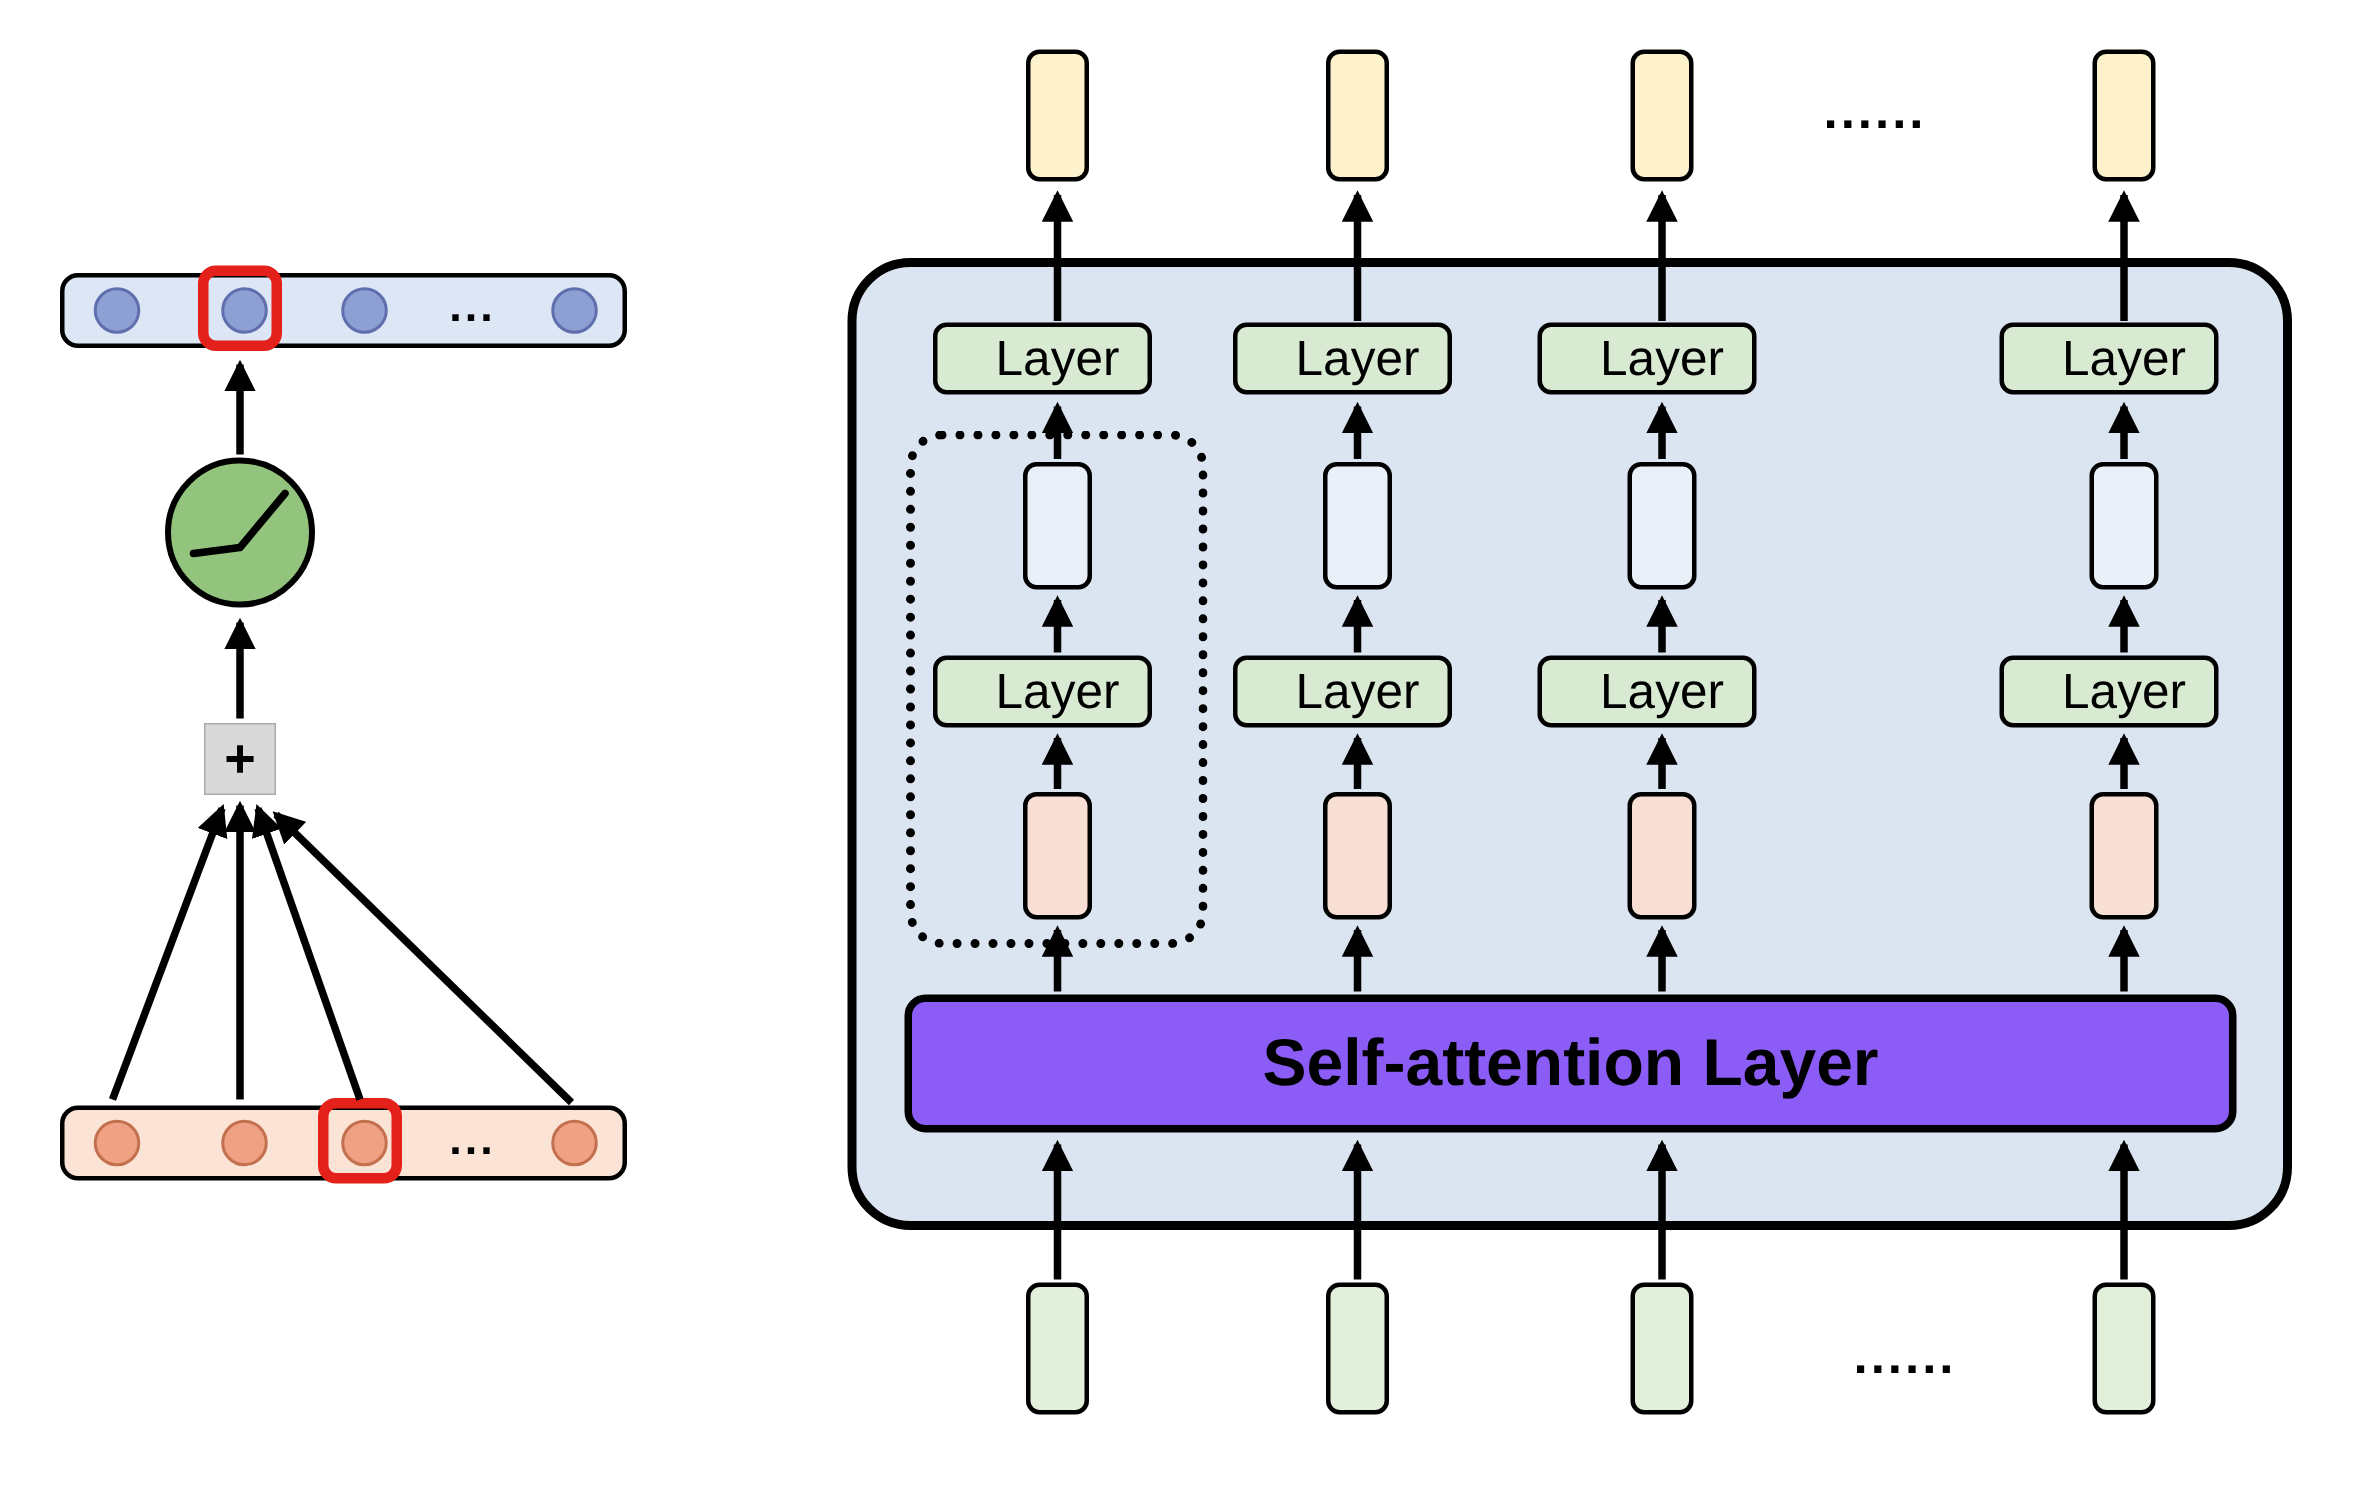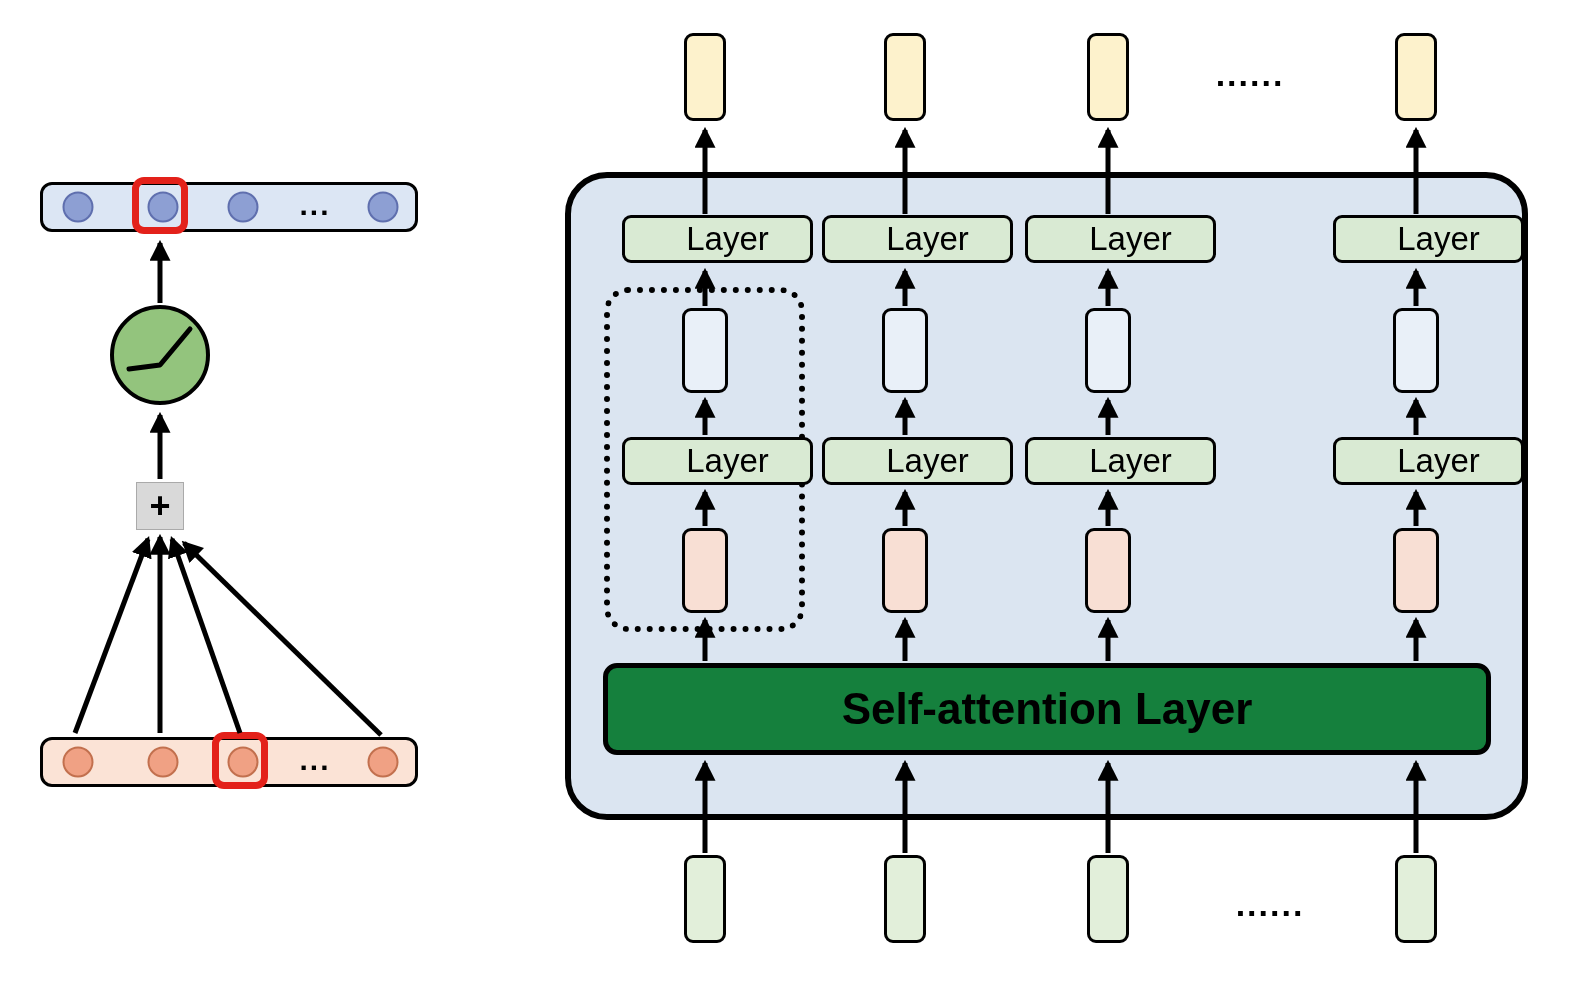--- a/index.html
+++ b/index.html
@@ -20,23 +20,23 @@
   .sum-box{width:48px;height:48px;background:#d9d9d9;border:1px solid #aaa;
            display:flex;align-items:center;justify-content:center;font-size:36px;font-weight:bold;}
 
   
   .big-panel{background:#dbe5f1;border:6px solid #000;border-radius:42px;}
   .cell{border:3px solid #000;border-radius:9px;}
   .cell-yellow{background:#fdf2cc;}
   .cell-blue{background:#e9f0f8;}
   .cell-pink{background:#f8dfd4;}
   .cell-green{background:#e2efda;}
-  .layer-box{width:191px;height:48px;background:#d9ead3;border:3px solid #000;border-radius:9px;
+  .layer-box{width:146px;height:48px;background:#d9ead3;border:3px solid #000;border-radius:9px;
              display:flex;align-items:center;justify-content:center;font-size:33px;padding-left:20px;}
-  .sa-box{background:#15803d;border:5px solid #000;border-radius:14px;
+  .sa-box{background:#8b5cf6;border:5px solid #000;border-radius:14px;
           display:flex;align-items:center;justify-content:center;font-size:44px;font-weight:600;}
   .dots{font-size:34px;font-weight:bold;letter-spacing:2px;}
   .dotted-frame{border:6px dotted #000;border-radius:24px;}
   svg.overlay{position:absolute;left:0;top:0;width:1584px;height:992px;pointer-events:none;}
 </style>
 </head>
 <body>
 
 <div id="canvas">
 

